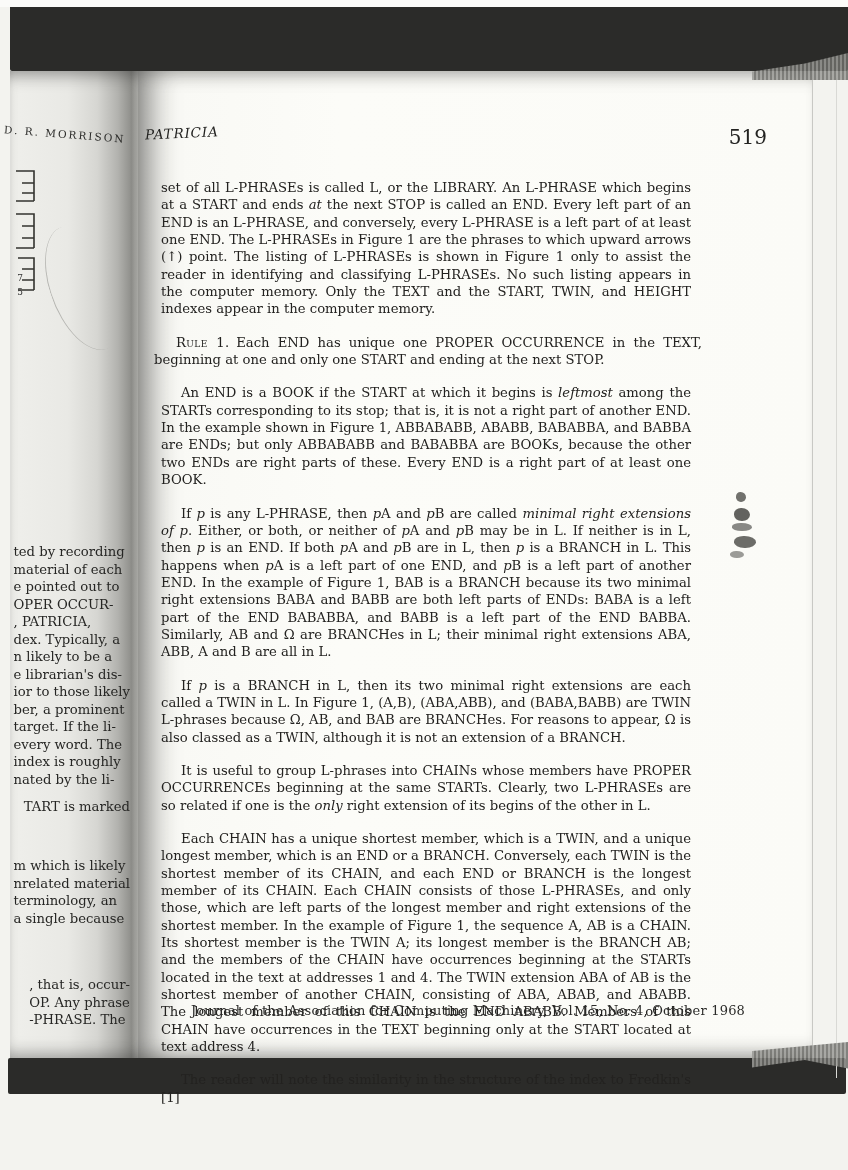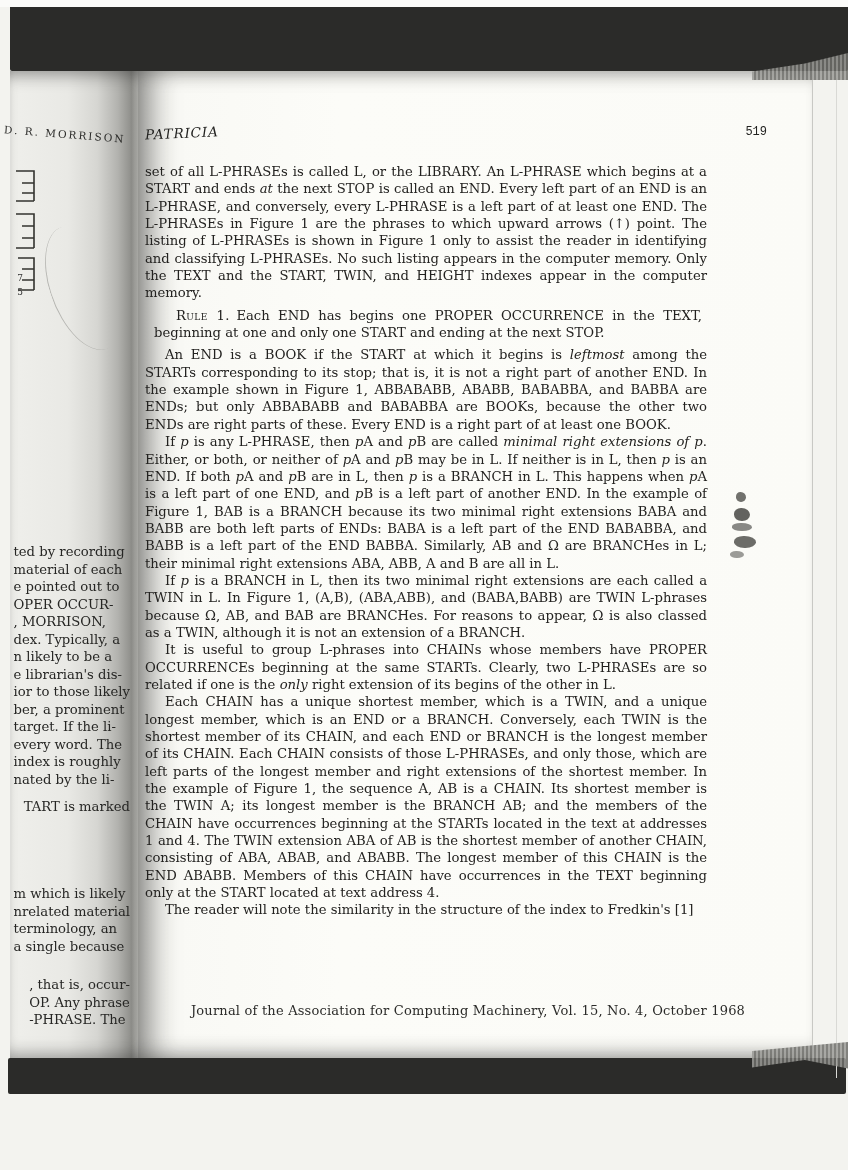--- a/index.html
+++ b/index.html
@@ -46,42 +46,42 @@
     position:absolute;left:40px;top:150px;width:80px;height:130px;
     border:0;border-left:1px solid rgba(120,120,116,.45);
     border-radius:50% 0 0 60%/60% 0 0 70%;transform:rotate(-18deg);
   }
   .frag-block{
     position:absolute;right:8px;text-align:left;white-space:nowrap;
     font-size:13.2px;line-height:17.5px;color:#262624;
   }
   .frag-upper{top:472px;}
   .frag-tart{top:727px;}
-  .frag-mid{top:814px;}
+  .frag-mid{top:786px;}
   .frag-low{top:905px;}
 
   
   .right-page{
     position:absolute;left:138px;top:71px;width:674px;height:987px;
     background:linear-gradient(90deg,#f0f0ec 0%,#f9f9f5 6%,#fcfcf8 30%,#fbfbf7 100%);
     box-shadow:inset 24px 0 30px -14px rgba(35,35,33,.55),
                inset 0 16px 18px -14px rgba(35,35,33,.35),
                inset 0 -18px 20px -16px rgba(35,35,33,.42);
     border-right:1px solid #c8c8c4;
     z-index:2;
   }
   .rp-header{position:absolute;left:7px;top:54px;width:622px;display:flex;justify-content:space-between;align-items:flex-start;}
   .rp-running-head{font-style:italic;font-size:13.6px;letter-spacing:.8px;color:#232321;transform:rotate(-2.5deg);}
-  .rp-page-number{font-size:12px;color:#232321;font-family:Liberation Mono, monospace;}
+  .rp-page-number{font-size:20px;color:#232321;}
   .rp-text{
     position:absolute;left:7px;top:92px;width:562px;
     font-size:13.2px;line-height:17.35px;color:#232220;
     text-align:justify;
   }
-  .rp-text p{margin:0;}
+  .rp-text p{margin:16px;}
   .rp-text p.opening{text-indent:0;}
   .rp-text p.flush{text-indent:0;}
   .rp-text p.indent{text-indent:20px;}
   .rp-text p.rule{margin:5px 0 5px 9px;width:548px;text-indent:22px;}
   .it{font-style:italic;}
   .sc{font-variant:small-caps;letter-spacing:.4px;}
   .rp-footer{
     position:absolute;left:30px;top:932px;width:600px;text-align:center;
     font-size:13px;letter-spacing:.2px;color:#2b2b29;white-space:nowrap;
   }
@@ -118,21 +118,21 @@
     <div>7</div>
     <div>5</div>
   </div>
   <div class="lp-curve"></div>
 
   <div class="frag-block frag-upper">
       <div class="frag-line">ted by recording</div>
       <div class="frag-line">material of each</div>
       <div class="frag-line">e pointed out to</div>
       <div class="frag-line">OPER OCCUR-</div>
-      <div class="frag-line">, MORRISON,</div>
+      <div class="frag-line">, PATRICIA,</div>
       <div class="frag-line">dex. Typically, a</div>
       <div class="frag-line">n likely to be a</div>
       <div class="frag-line">e librarian's dis-</div>
       <div class="frag-line">ior to those likely</div>
       <div class="frag-line">ber, a prominent</div>
       <div class="frag-line">target. If the li-</div>
       <div class="frag-line">every word. The</div>
       <div class="frag-line">index is roughly</div>
       <div class="frag-line">nated by the li-</div>
     </div>
@@ -153,21 +153,21 @@
 </div>
 
 <div class="right-page">
   <div class="rp-header">
     <span class="rp-running-head">PATRICIA</span>
     <span class="rp-page-number">519</span>
   </div>
 
   <div class="rp-text">
       <p class="opening"><span>set of all L-PHRASEs is called L, or the LIBRARY. An L-PHRASE which begins at a START and ends </span><span class="it">at</span><span> the next STOP is called an END. Every left part of an END is an L-PHRASE, and conversely, every L-PHRASE is a left part of at least one END. The L-PHRASEs in Figure 1 are the phrases to which upward arrows (↑) point. The listing of L-PHRASEs is shown in Figure 1 only to assist the reader in identifying and classifying L-PHRASEs. No such listing appears in the computer memory. Only the TEXT and the START, TWIN, and HEIGHT indexes appear in the computer memory.</span></p>
-      <p class="rule"><span class="sc">Rule 1.</span><span> Each END has begins one PROPER OCCURRENCE in the TEXT, beginning at one and only one START and ending at the next STOP.</span></p>
+      <p class="rule"><span class="sc">Rule 1.</span><span> Each END has unique one PROPER OCCURRENCE in the TEXT, beginning at one and only one START and ending at the next STOP.</span></p>
       <p class="indent"><span>An END is a BOOK if the START at which it begins is </span><span class="it">leftmost</span><span> among the STARTs corresponding to its stop; that is, it is not a right part of another END. In the example shown in Figure 1, ABBABABB, ABABB, BABABBA, and BABBA are ENDs; but only ABBABABB and BABABBA are BOOKs, because the other two ENDs are right parts of these. Every END is a right part of at least one BOOK.</span></p>
       <p class="indent"><span>If </span><span class="it">p</span><span> is any L-PHRASE, then </span><span class="it">p</span><span>A and </span><span class="it">p</span><span>B are called </span><span class="it">minimal right extensions of p</span><span>. Either, or both, or neither of </span><span class="it">p</span><span>A and </span><span class="it">p</span><span>B may be in L. If neither is in L, then </span><span class="it">p</span><span> is an END. If both </span><span class="it">p</span><span>A and </span><span class="it">p</span><span>B are in L, then </span><span class="it">p</span><span> is a BRANCH in L. This happens when </span><span class="it">p</span><span>A is a left part of one END, and </span><span class="it">p</span><span>B is a left part of another END. In the example of Figure 1, BAB is a BRANCH because its two minimal right extensions BABA and BABB are both left parts of ENDs: BABA is a left part of the END BABABBA, and BABB is a left part of the END BABBA. Similarly, AB and Ω are BRANCHes in L; their minimal right extensions ABA, ABB, A and B are all in L.</span></p>
       <p class="indent"><span>If </span><span class="it">p</span><span> is a BRANCH in L, then its two minimal right extensions are each called a TWIN in L. In Figure 1, (A,B), (ABA,ABB), and (BABA,BABB) are TWIN L-phrases because Ω, AB, and BAB are BRANCHes. For reasons to appear, Ω is also classed as a TWIN, although it is not an extension of a BRANCH.</span></p>
       <p class="indent"><span>It is useful to group L-phrases into CHAINs whose members have PROPER OCCURRENCEs beginning at the same STARTs. Clearly, two L-PHRASEs are so related if one is the </span><span class="it">only</span><span> right extension of its begins of the other in L.</span></p>
       <p class="indent"><span>Each CHAIN has a unique shortest member, which is a TWIN, and a unique longest member, which is an END or a BRANCH. Conversely, each TWIN is the shortest member of its CHAIN, and each END or BRANCH is the longest member of its CHAIN. Each CHAIN consists of those L-PHRASEs, and only those, which are left parts of the longest member and right extensions of the shortest member. In the example of Figure 1, the sequence A, AB is a CHAIN. Its shortest member is the TWIN A; its longest member is the BRANCH AB; and the members of the CHAIN have occurrences beginning at the STARTs located in the text at addresses 1 and 4. The TWIN extension ABA of AB is the shortest member of another CHAIN, consisting of ABA, ABAB, and ABABB. The longest member of this CHAIN is the END ABABB. Members of this CHAIN have occurrences in the TEXT beginning only at the START located at text address 4.</span></p>
       <p class="indent"><span>The reader will note the similarity in the structure of the index to Fredkin's [1]</span></p>
     </div>
 
   <div class="rp-footer">Journal of the Association for Computing Machinery, Vol. 15, No. 4, October 1968</div>
 

